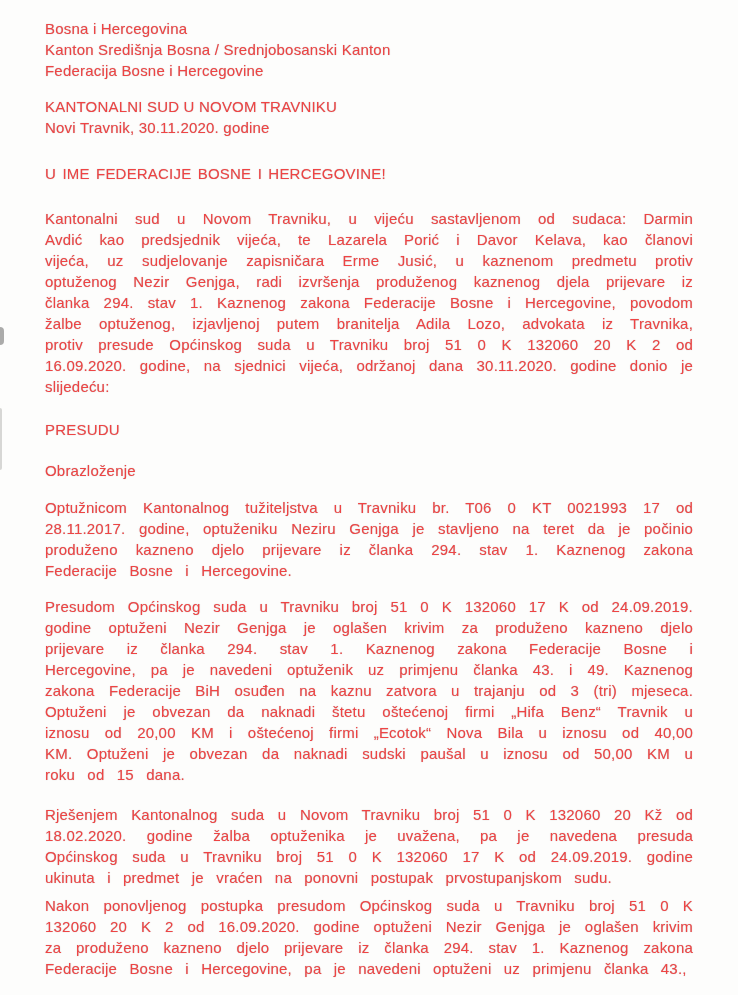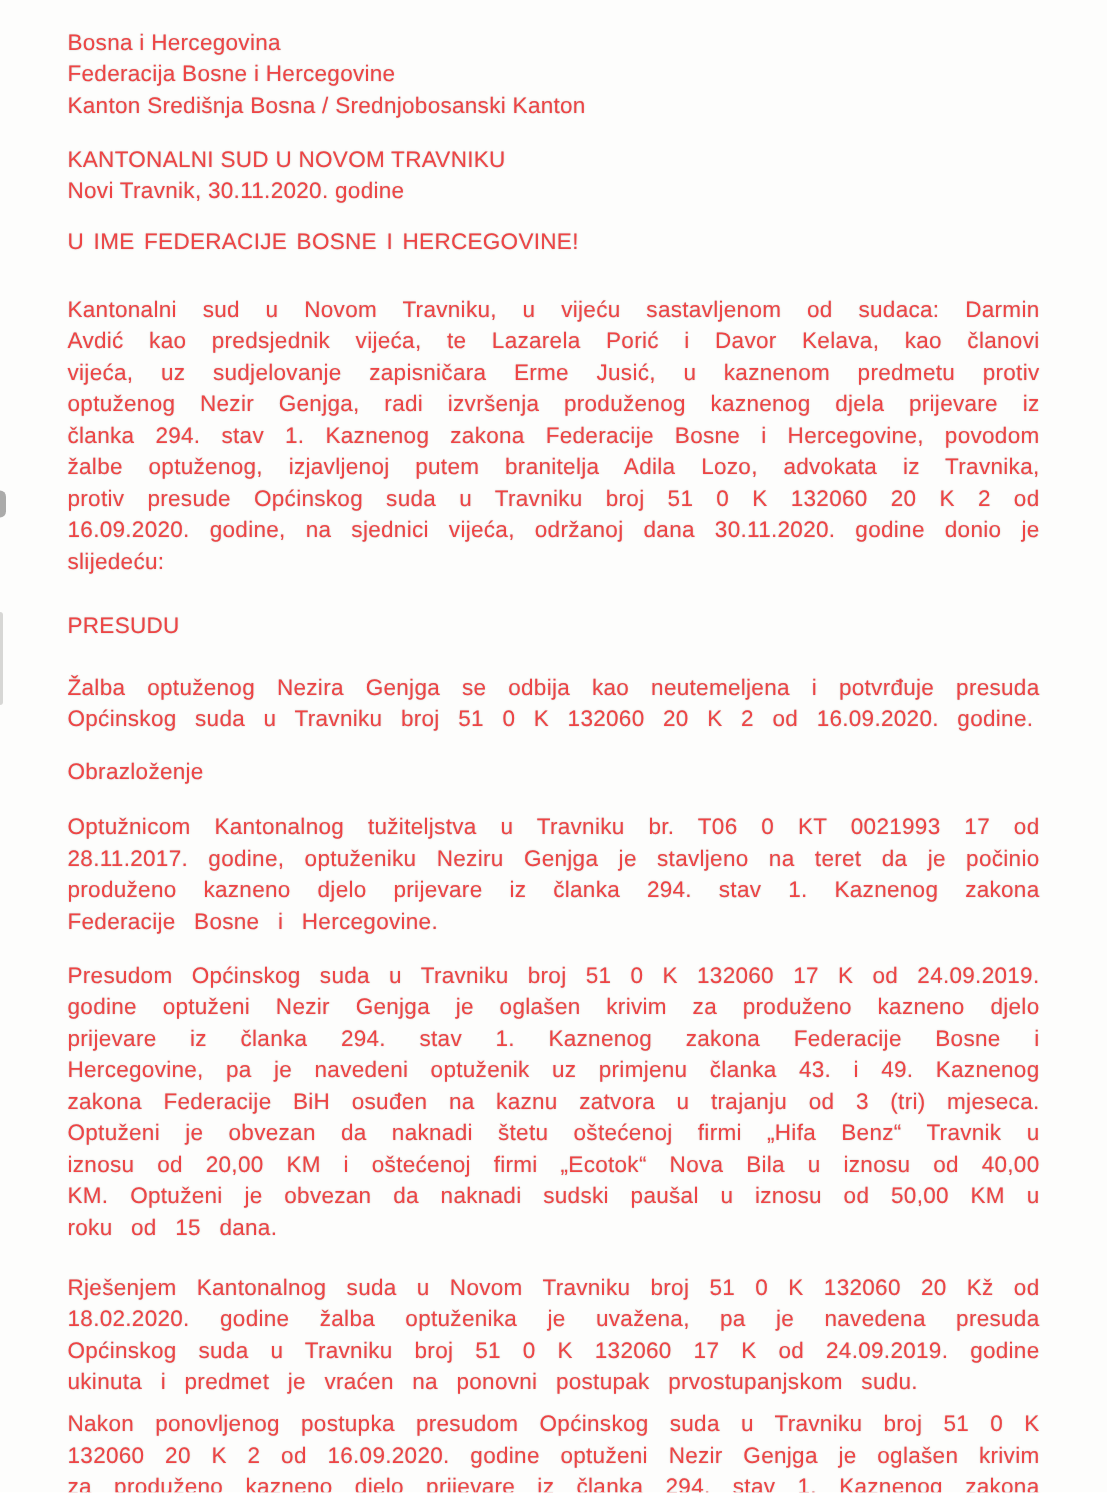--- a/index.html
+++ b/index.html
@@ -20,21 +20,21 @@
   }
   .doc {
     position: absolute;
     top: 18px;
     left: 45px;
     width: 648px;
     font-size: 15px;
     line-height: 21px;
   }
   .letterhead { margin-bottom: 15px; }
-  .court-block { margin-bottom: 13px; }
+  .court-block { margin-bottom: 25px; }
   .line { white-space: nowrap; }
   .heading-center {
     text-align: left;
     word-spacing: 2px;
   }
   .proclamation { margin-bottom: 24px; }
   .para {
     text-align: justify;
     word-spacing: 8px;
     margin: 0;
@@ -69,36 +69,35 @@
   }
 </style>
 </head>
 <body>
 
 <div class="page">
   <div class="doc">
 
     <div class="letterhead">
       <div class="line">Bosna i Hercegovina</div>
+      <div class="line">Kanton Središnja Bosna / Srednjobosanski Kanton</div>
       <div class="line">Federacija Bosne i Hercegovine</div>
-      <div class="line">Kanton Središnja Bosna / Srednjobosanski Kanton</div>
     </div>
 
     <div class="court-block">
       <div class="line">KANTONALNI SUD U NOVOM TRAVNIKU</div>
       <div class="line">Novi Travnik, 30.11.2020. godine</div>
     </div>
 
     <div class="heading-center proclamation">U IME FEDERACIJE BOSNE I HERCEGOVINE!</div>
 
     <p class="para intro-para">Kantonalni sud u Novom Travniku, u vijeću sastavljenom od sudaca: Darmin Avdić kao predsjednik vijeća, te Lazarela Porić i Davor Kelava, kao članovi vijeća, uz sudjelovanje zapisničara Erme Jusić, u kaznenom predmetu protiv optuženog Nezir Genjga, radi izvršenja produženog kaznenog djela prijevare iz članka 294. stav 1. Kaznenog zakona Federacije Bosne i Hercegovine, povodom žalbe optuženog, izjavljenoj putem branitelja Adila Lozo, advokata iz Travnika, protiv presude Općinskog suda u Travniku broj 51 0 K 132060 20 K 2 od 16.09.2020. godine, na sjednici vijeća, održanoj dana 30.11.2020. godine donio je slijedeću:</p>
 
     <div class="heading-center presudu-heading">PRESUDU</div>
 
-    <p class="para verdict-para">Žalba optuženog Nezira Genjga se odbija kao neutemeljena i potvrđuje presuda Općinskog suda u Travniku broj 51 0 K 132060 20 K 2 od 16.09.2020. godine.</p>
 
     <div class="heading-center obrazlozenje-heading">Obrazloženje</div>
 
     <p class="para rp0">Optužnicom Kantonalnog tužiteljstva u Travniku br. T06 0 KT 0021993 17 od 28.11.2017. godine, optuženiku Neziru Genjga je stavljeno na teret da je počinio produženo kazneno djelo prijevare iz članka 294. stav 1. Kaznenog zakona Federacije Bosne i Hercegovine.</p>
     <p class="para rp1">Presudom Općinskog suda u Travniku broj 51 0 K 132060 17 K od 24.09.2019. godine optuženi Nezir Genjga je oglašen krivim za produženo kazneno djelo prijevare iz članka 294. stav 1. Kaznenog zakona Federacije Bosne i Hercegovine, pa je navedeni optuženik uz primjenu članka 43. i 49. Kaznenog zakona Federacije BiH osuđen na kaznu zatvora u trajanju od 3 (tri) mjeseca. Optuženi je obvezan da naknadi štetu oštećenoj firmi „Hifa Benz“ Travnik u iznosu od 20,00 KM i oštećenoj firmi „Ecotok“ Nova Bila u iznosu od 40,00 KM. Optuženi je obvezan da naknadi sudski paušal u iznosu od 50,00 KM u roku od 15 dana.</p>
     <p class="para rp2">Rješenjem Kantonalnog suda u Novom Travniku broj 51 0 K 132060 20 Kž od 18.02.2020. godine žalba optuženika je uvažena, pa je navedena presuda Općinskog suda u Travniku broj 51 0 K 132060 17 K od 24.09.2019. godine ukinuta i predmet je vraćen na ponovni postupak prvostupanjskom sudu.</p>
     <p class="para rp3">Nakon ponovljenog postupka presudom Općinskog suda u Travniku broj 51 0 K 132060 20 K 2 od 16.09.2020. godine optuženi Nezir Genjga je oglašen krivim za produženo kazneno djelo prijevare iz članka 294. stav 1. Kaznenog zakona Federacije Bosne i Hercegovine, pa je navedeni optuženi uz primjenu članka 43.,</p>
 
   </div>
 

